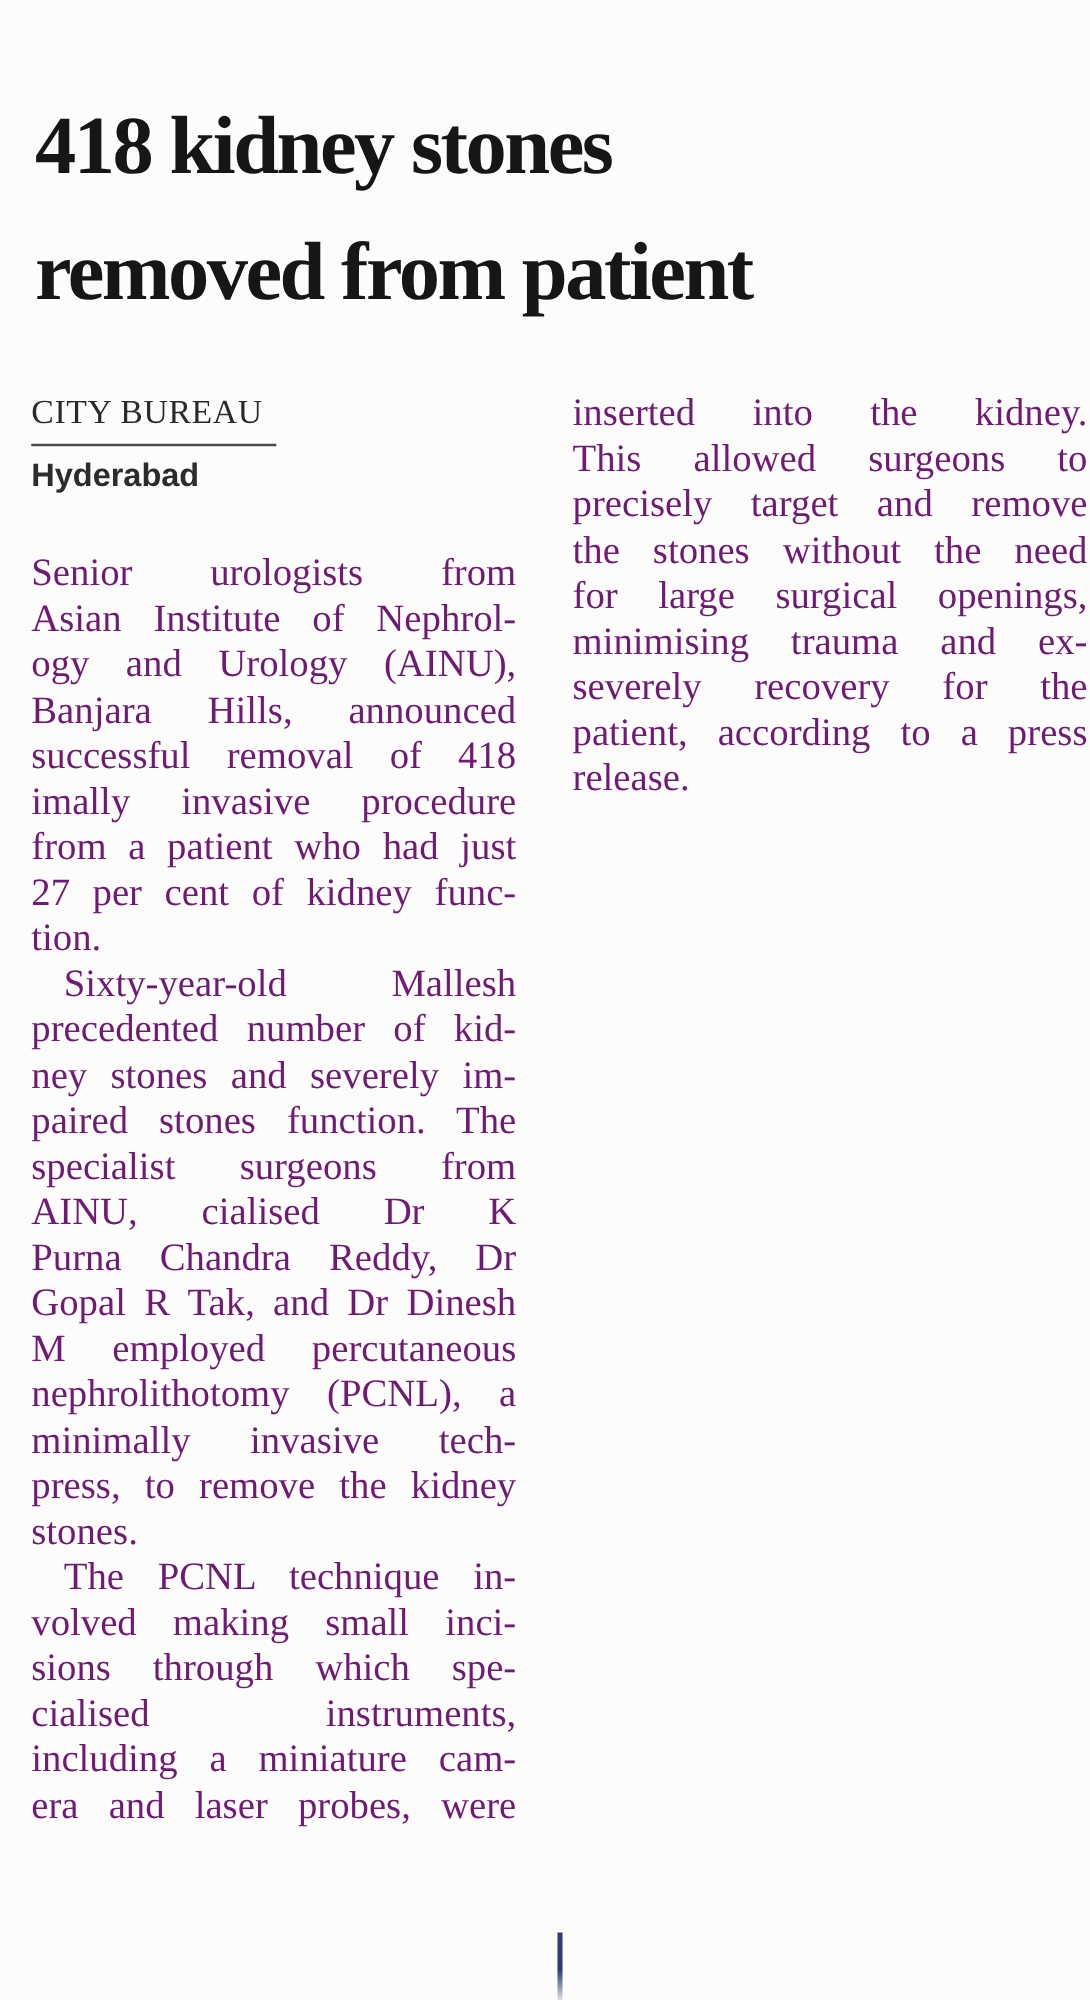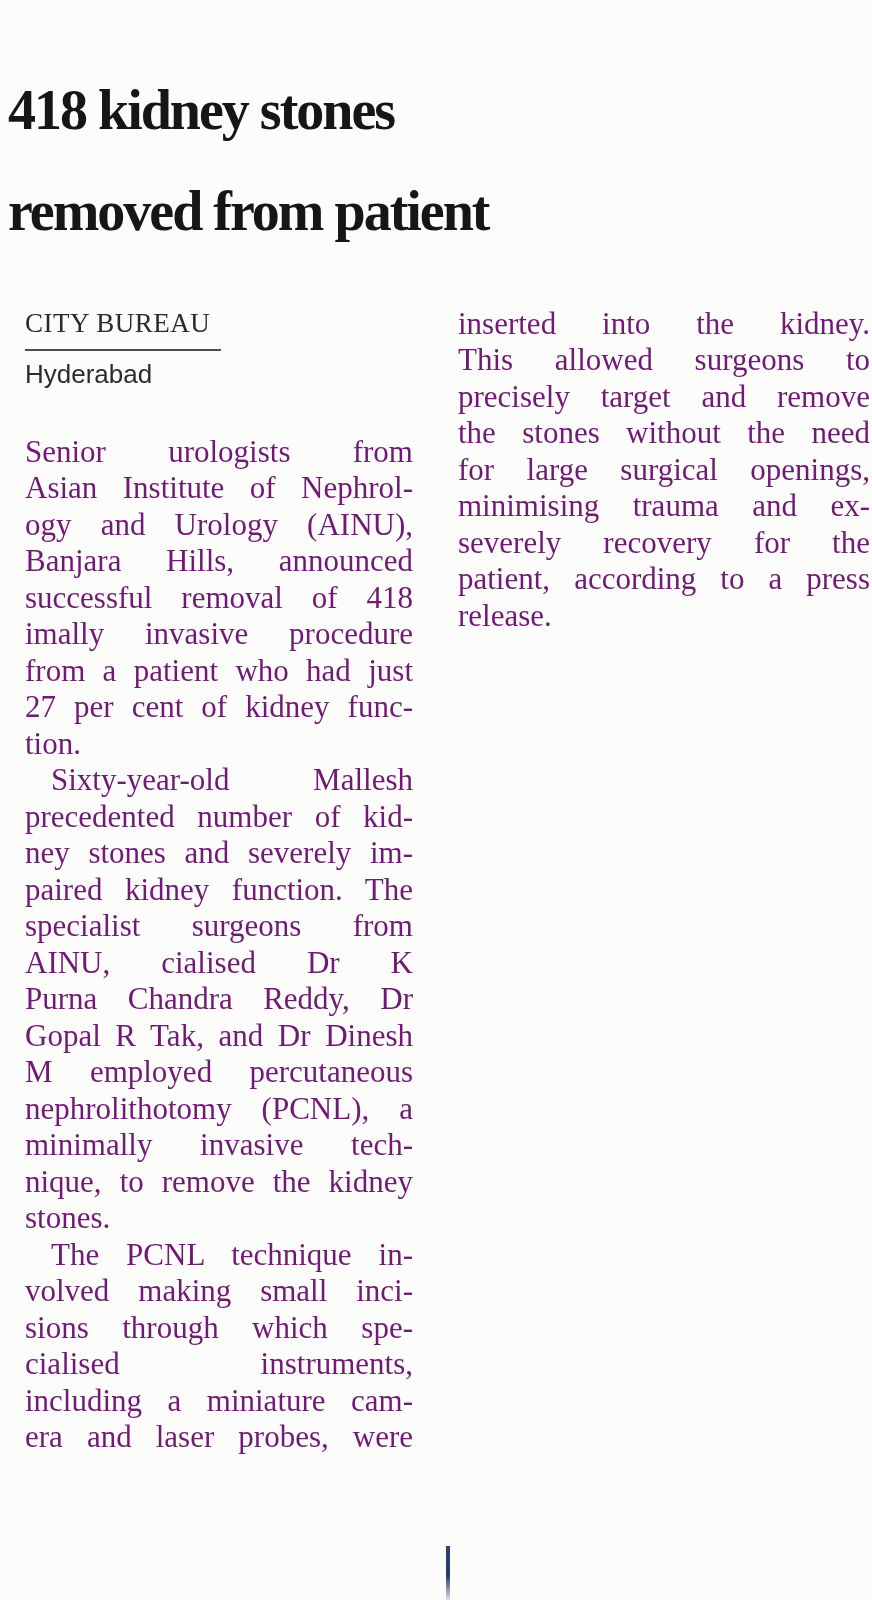--- a/index.html
+++ b/index.html
@@ -10,22 +10,22 @@
   .page {
     position: relative;
     width: 872px;
     height: 1600px;
     background: #fcfcfb;
     color: #1d1d1d;
     font-family: "Liberation Serif", serif;
     overflow: hidden;
   }
   .headline {
-    padding: 22px 6px 0 8px;
-    font-size: 56px;
+    padding: 22px 6px 0 28px;
+    font-size: 66px;
     line-height: 101px;
     font-weight: bold;
     letter-spacing: -2px;
     color: #161616;
   }
   .hl-line {
     white-space: nowrap;
   }
   .content {
     display: flex;
@@ -52,21 +52,21 @@
     color: #2a2a2a;
   }
   .byline-rule {
     width: 196px;
     height: 2px;
     background: #4c4c4c;
     margin-top: 9px;
   }
   .byline-location {
     font-family: "Liberation Sans", sans-serif;
-    font-weight: normal;
+    font-weight: bold;
     font-size: 26px;
     color: #2c2c2c;
     margin-top: 8px;
   }
   .para {
     margin: 0;
   }
   .line {
     font-size: 31px;
     line-height: 36.5px;
@@ -116,29 +116,29 @@
             <div class="line">successful removal of 418</div>
             <div class="line">imally invasive procedure</div>
             <div class="line">from a patient who had just</div>
             <div class="line">27 per cent of kidney func-</div>
             <div class="line endline">tion.</div>
           </div>
           <div class="para">
             <div class="line indent">Sixty-year-old Mallesh</div>
             <div class="line">precedented number of kid-</div>
             <div class="line">ney stones and severely im-</div>
-            <div class="line">paired kidney function. The</div>
+            <div class="line">paired stones function. The</div>
             <div class="line">specialist surgeons from</div>
             <div class="line">AINU, cialised Dr K</div>
             <div class="line">Purna Chandra Reddy, Dr</div>
             <div class="line">Gopal R Tak, and Dr Dinesh</div>
             <div class="line">M employed percutaneous</div>
             <div class="line">nephrolithotomy (PCNL), a</div>
             <div class="line">minimally invasive tech-</div>
-            <div class="line">nique, to remove the kidney</div>
+            <div class="line">press, to remove the kidney</div>
             <div class="line endline">stones.</div>
           </div>
           <div class="para">
             <div class="line indent">The PCNL technique in-</div>
             <div class="line">volved making small inci-</div>
             <div class="line">sions through which spe-</div>
             <div class="line">cialised instruments,</div>
             <div class="line">including a miniature cam-</div>
             <div class="line">era and laser probes, were</div>
           </div>

